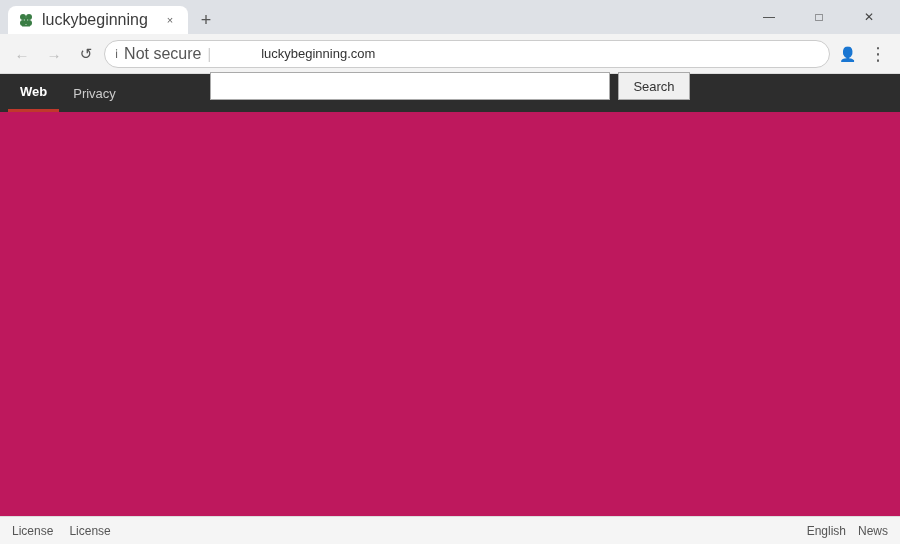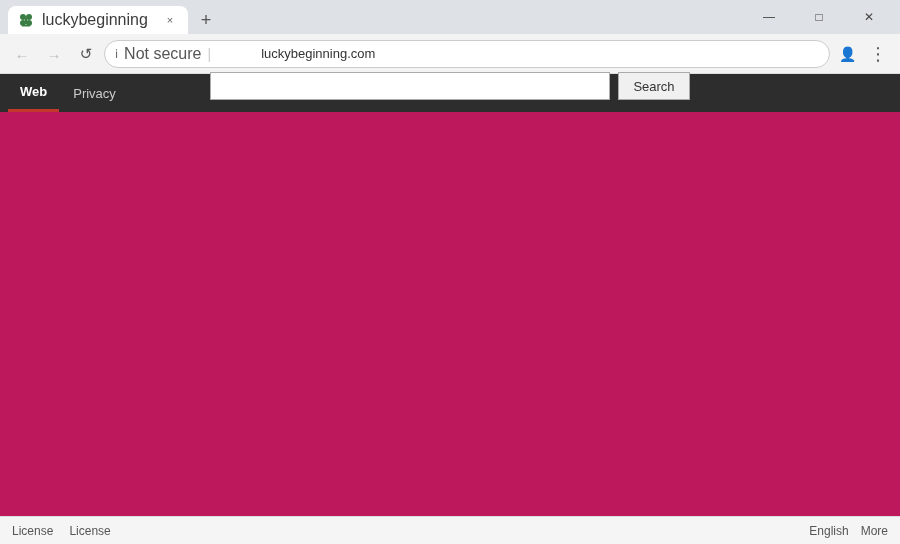--- a/index.html
+++ b/index.html
@@ -311,17 +311,17 @@
     </div>
   </div>
 
   <div class="footer">
     <div class="footer-left">
       <a class="footer-link" href="#">License</a>
       <a class="footer-link" href="#">License</a>
     </div>
     <div class="footer-right">
       <a class="footer-link" href="#">English</a>
-      <a class="footer-link" href="#">More</a>
+      <a class="footer-link" href="#">News</a>
     </div>
   </div>
 
 </div>
 
 </body></html>

